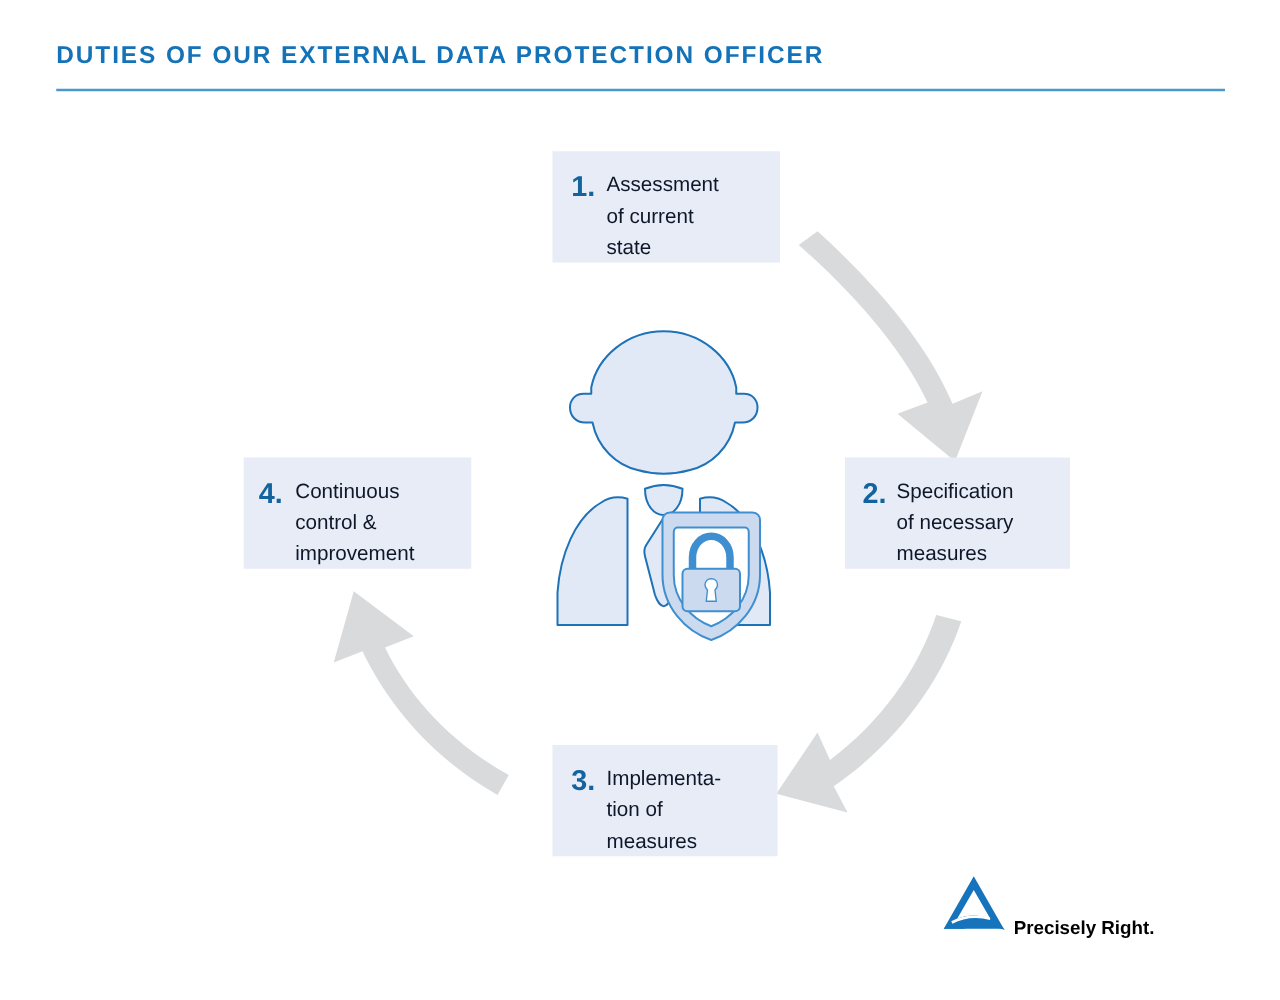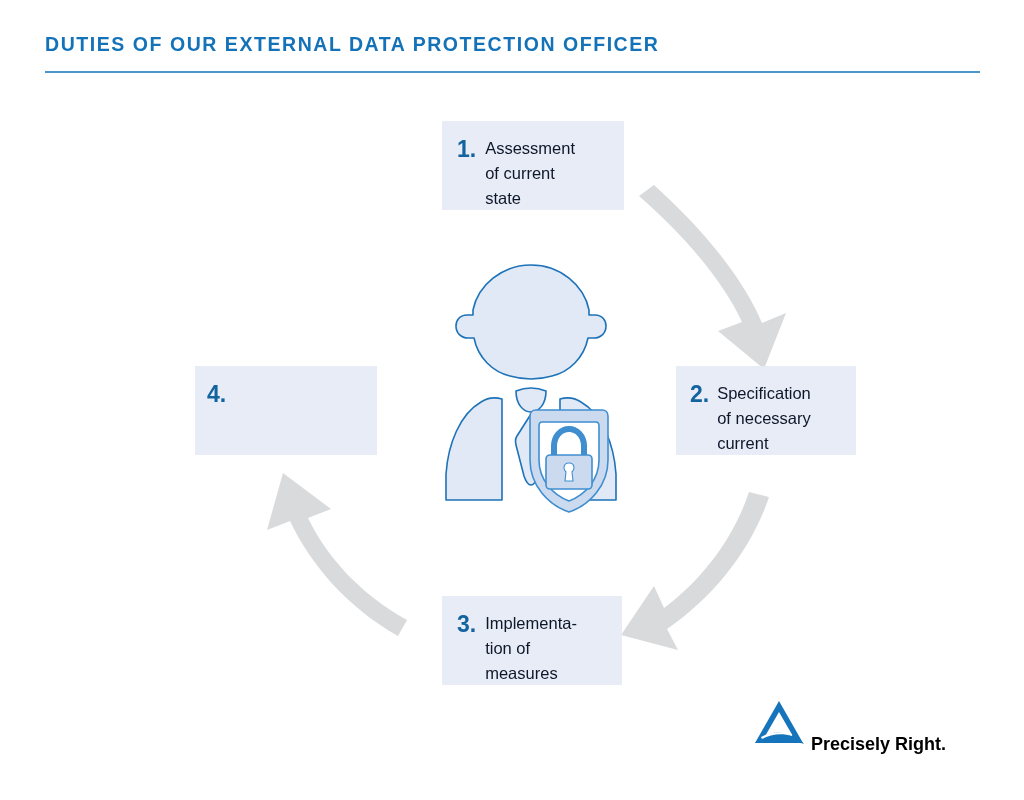--- a/index.html
+++ b/index.html
@@ -134,21 +134,21 @@
   #logo-wordmark .bold { font-weight: bold; }
   #logo-wordmark .reg {
     font-size: 13px;
     vertical-align: super;
     font-weight: normal;
   }
   #logo-tagline {
     position: absolute;
     left: 58px;
     top: 37px;
-    font-size: 18px;
+    font-size: 15px;
     font-weight: bold;
     color: #000000;
     font-family: "Liberation Sans", sans-serif;
     white-space: nowrap;
   }
 </style>
 </head>
 <body>
 
 <div id="page">
@@ -287,32 +287,35 @@
     <span class="num">1.</span>
     <span class="txt">Assessment
 of current
 state</span>
   </div>
 
   <div class="cycle-box" id="box-2">
     <span class="num">2.</span>
     <span class="txt">Specification
 of necessary
-current</span>
+measures</span>
   </div>
 
   <div class="cycle-box" id="box-3">
     <span class="num">3.</span>
     <span class="txt">Implementa-
 tion of
 measures</span>
   </div>
 
   <div class="cycle-box" id="box-4">
     <span class="num">4.</span>
+    <span class="txt">Continuous
+control &amp;
+improvement</span>
   </div>
 
   <div id="logo">
     <svg id="logo-mark" viewBox="0 0 52 48" xmlns="http://www.w3.org/2000/svg">
 
       <path d="M 26,2 L 50,44 L 2,44 Z
                M 26,13 L 41,39 L 11,39 Z" fill="#1574bb" fill-rule="evenodd"></path>
 
       <path d="M 2,44
                C 12,33 26,31 39,36

